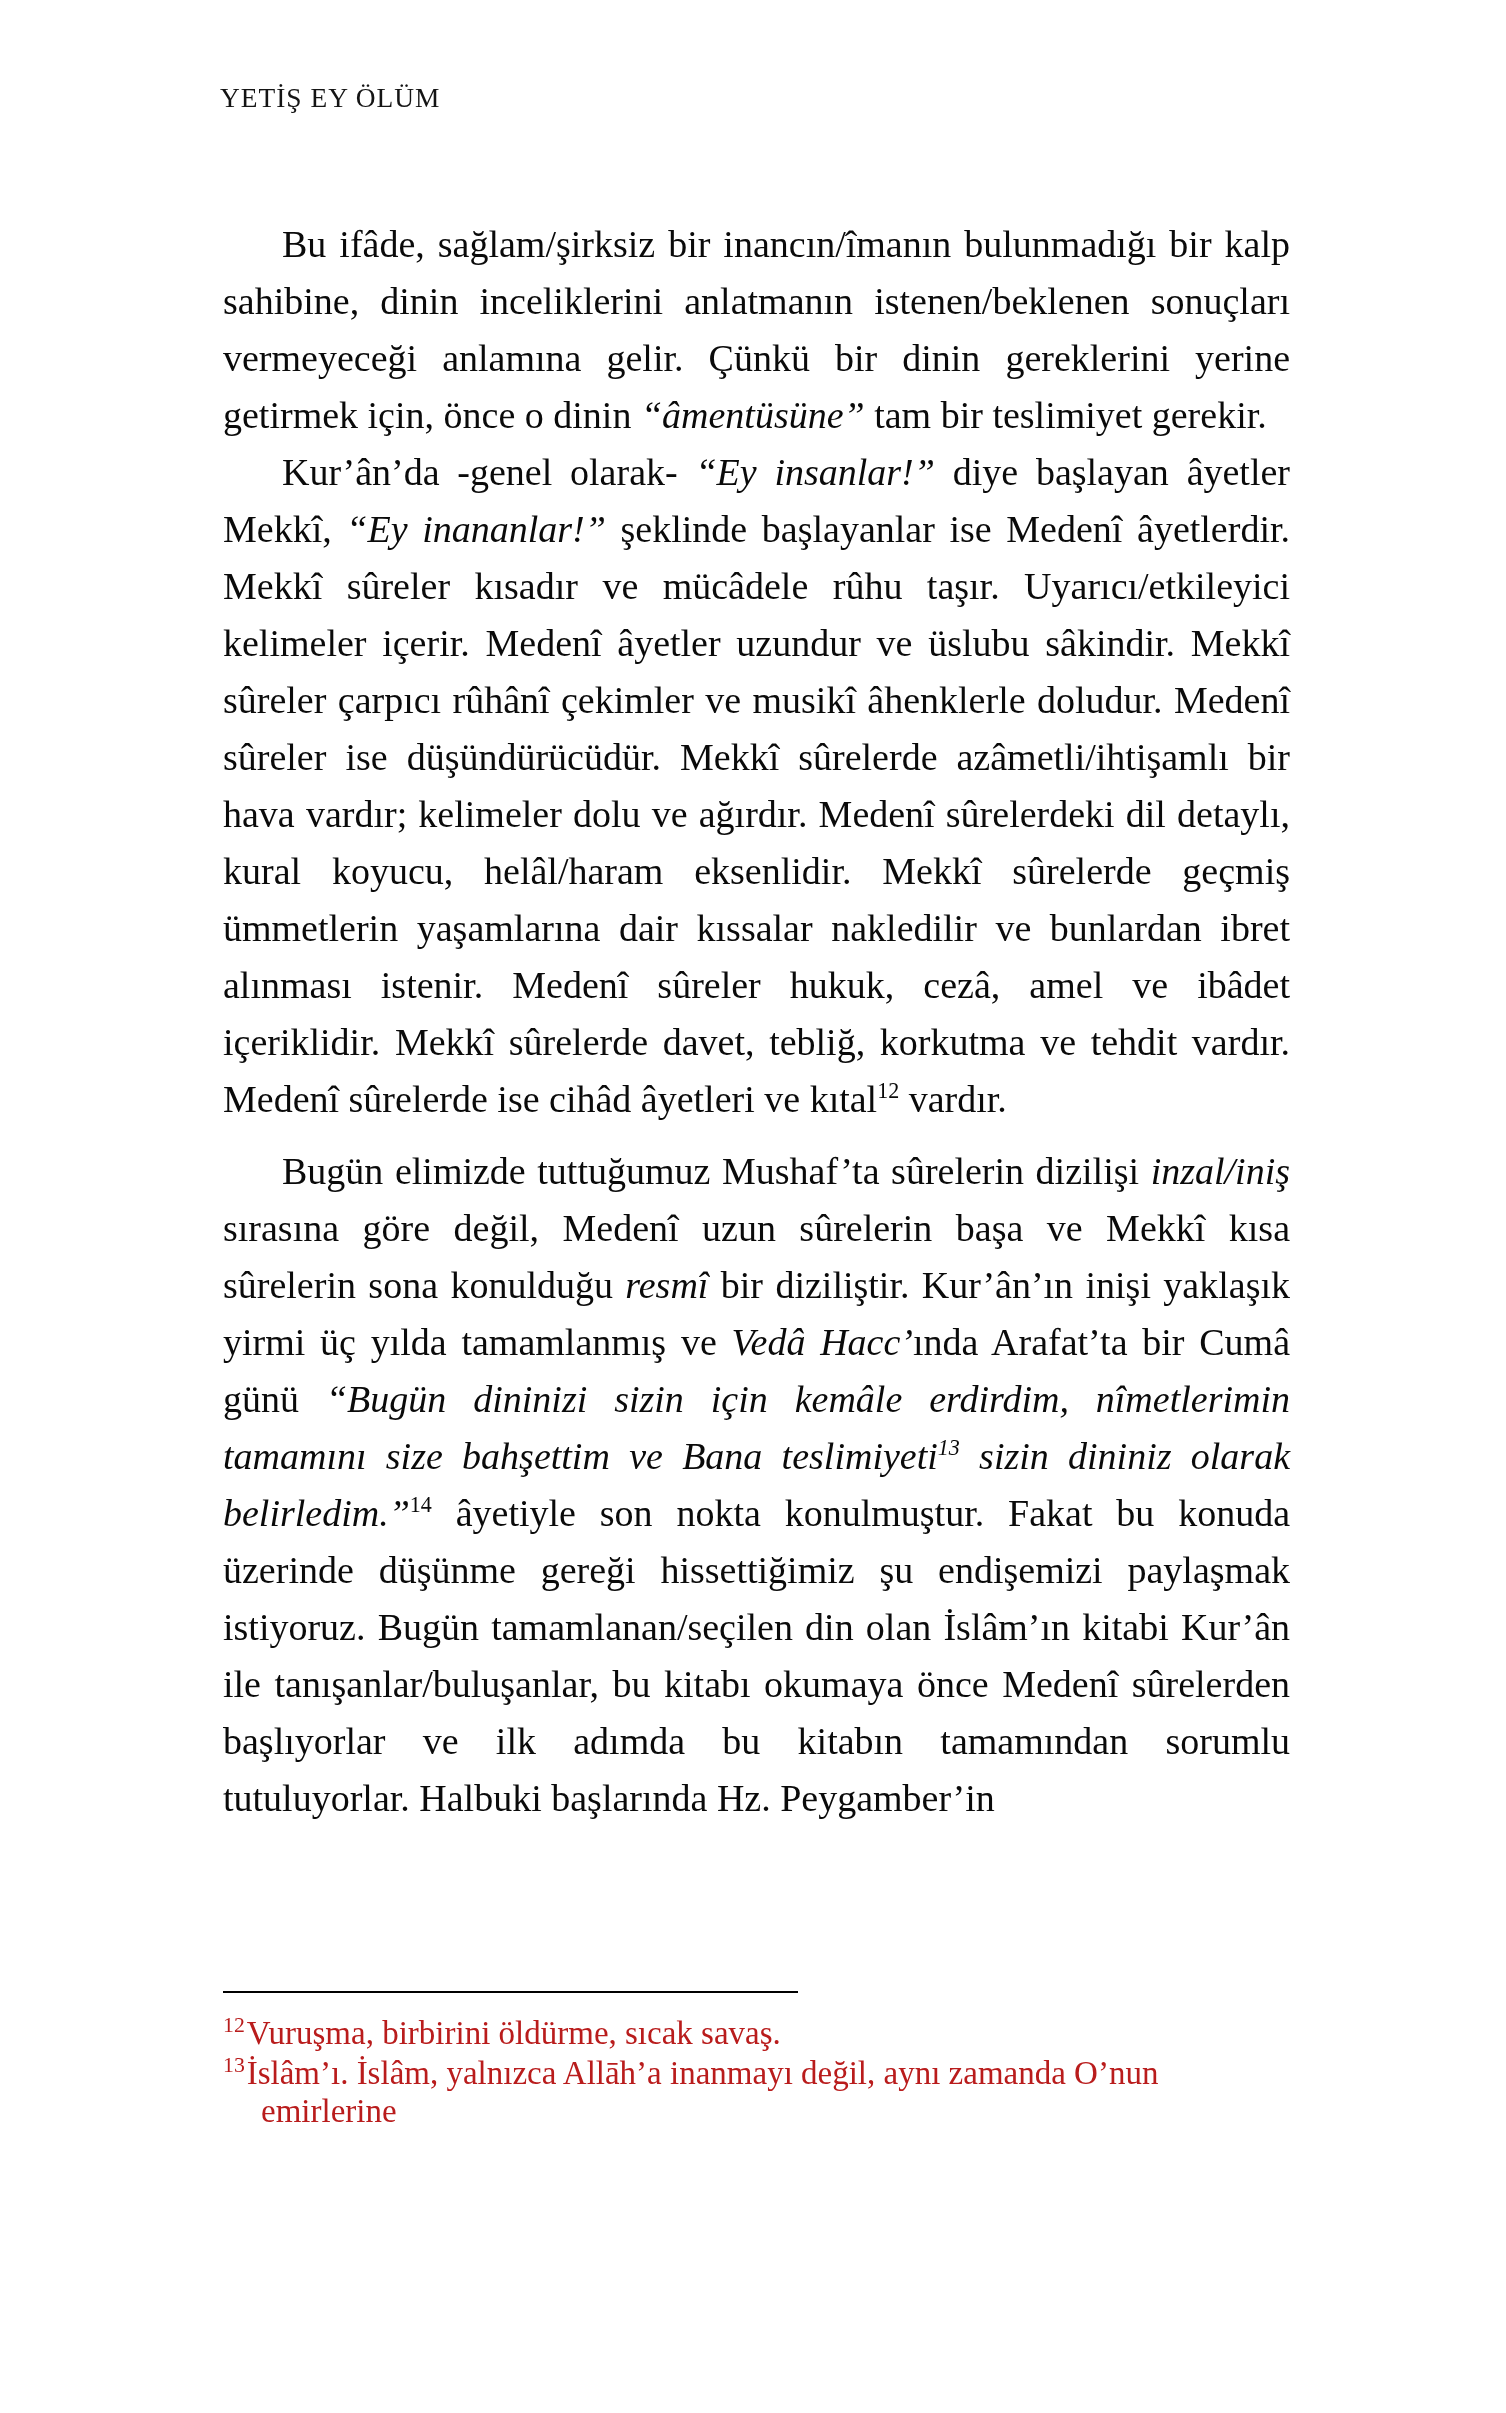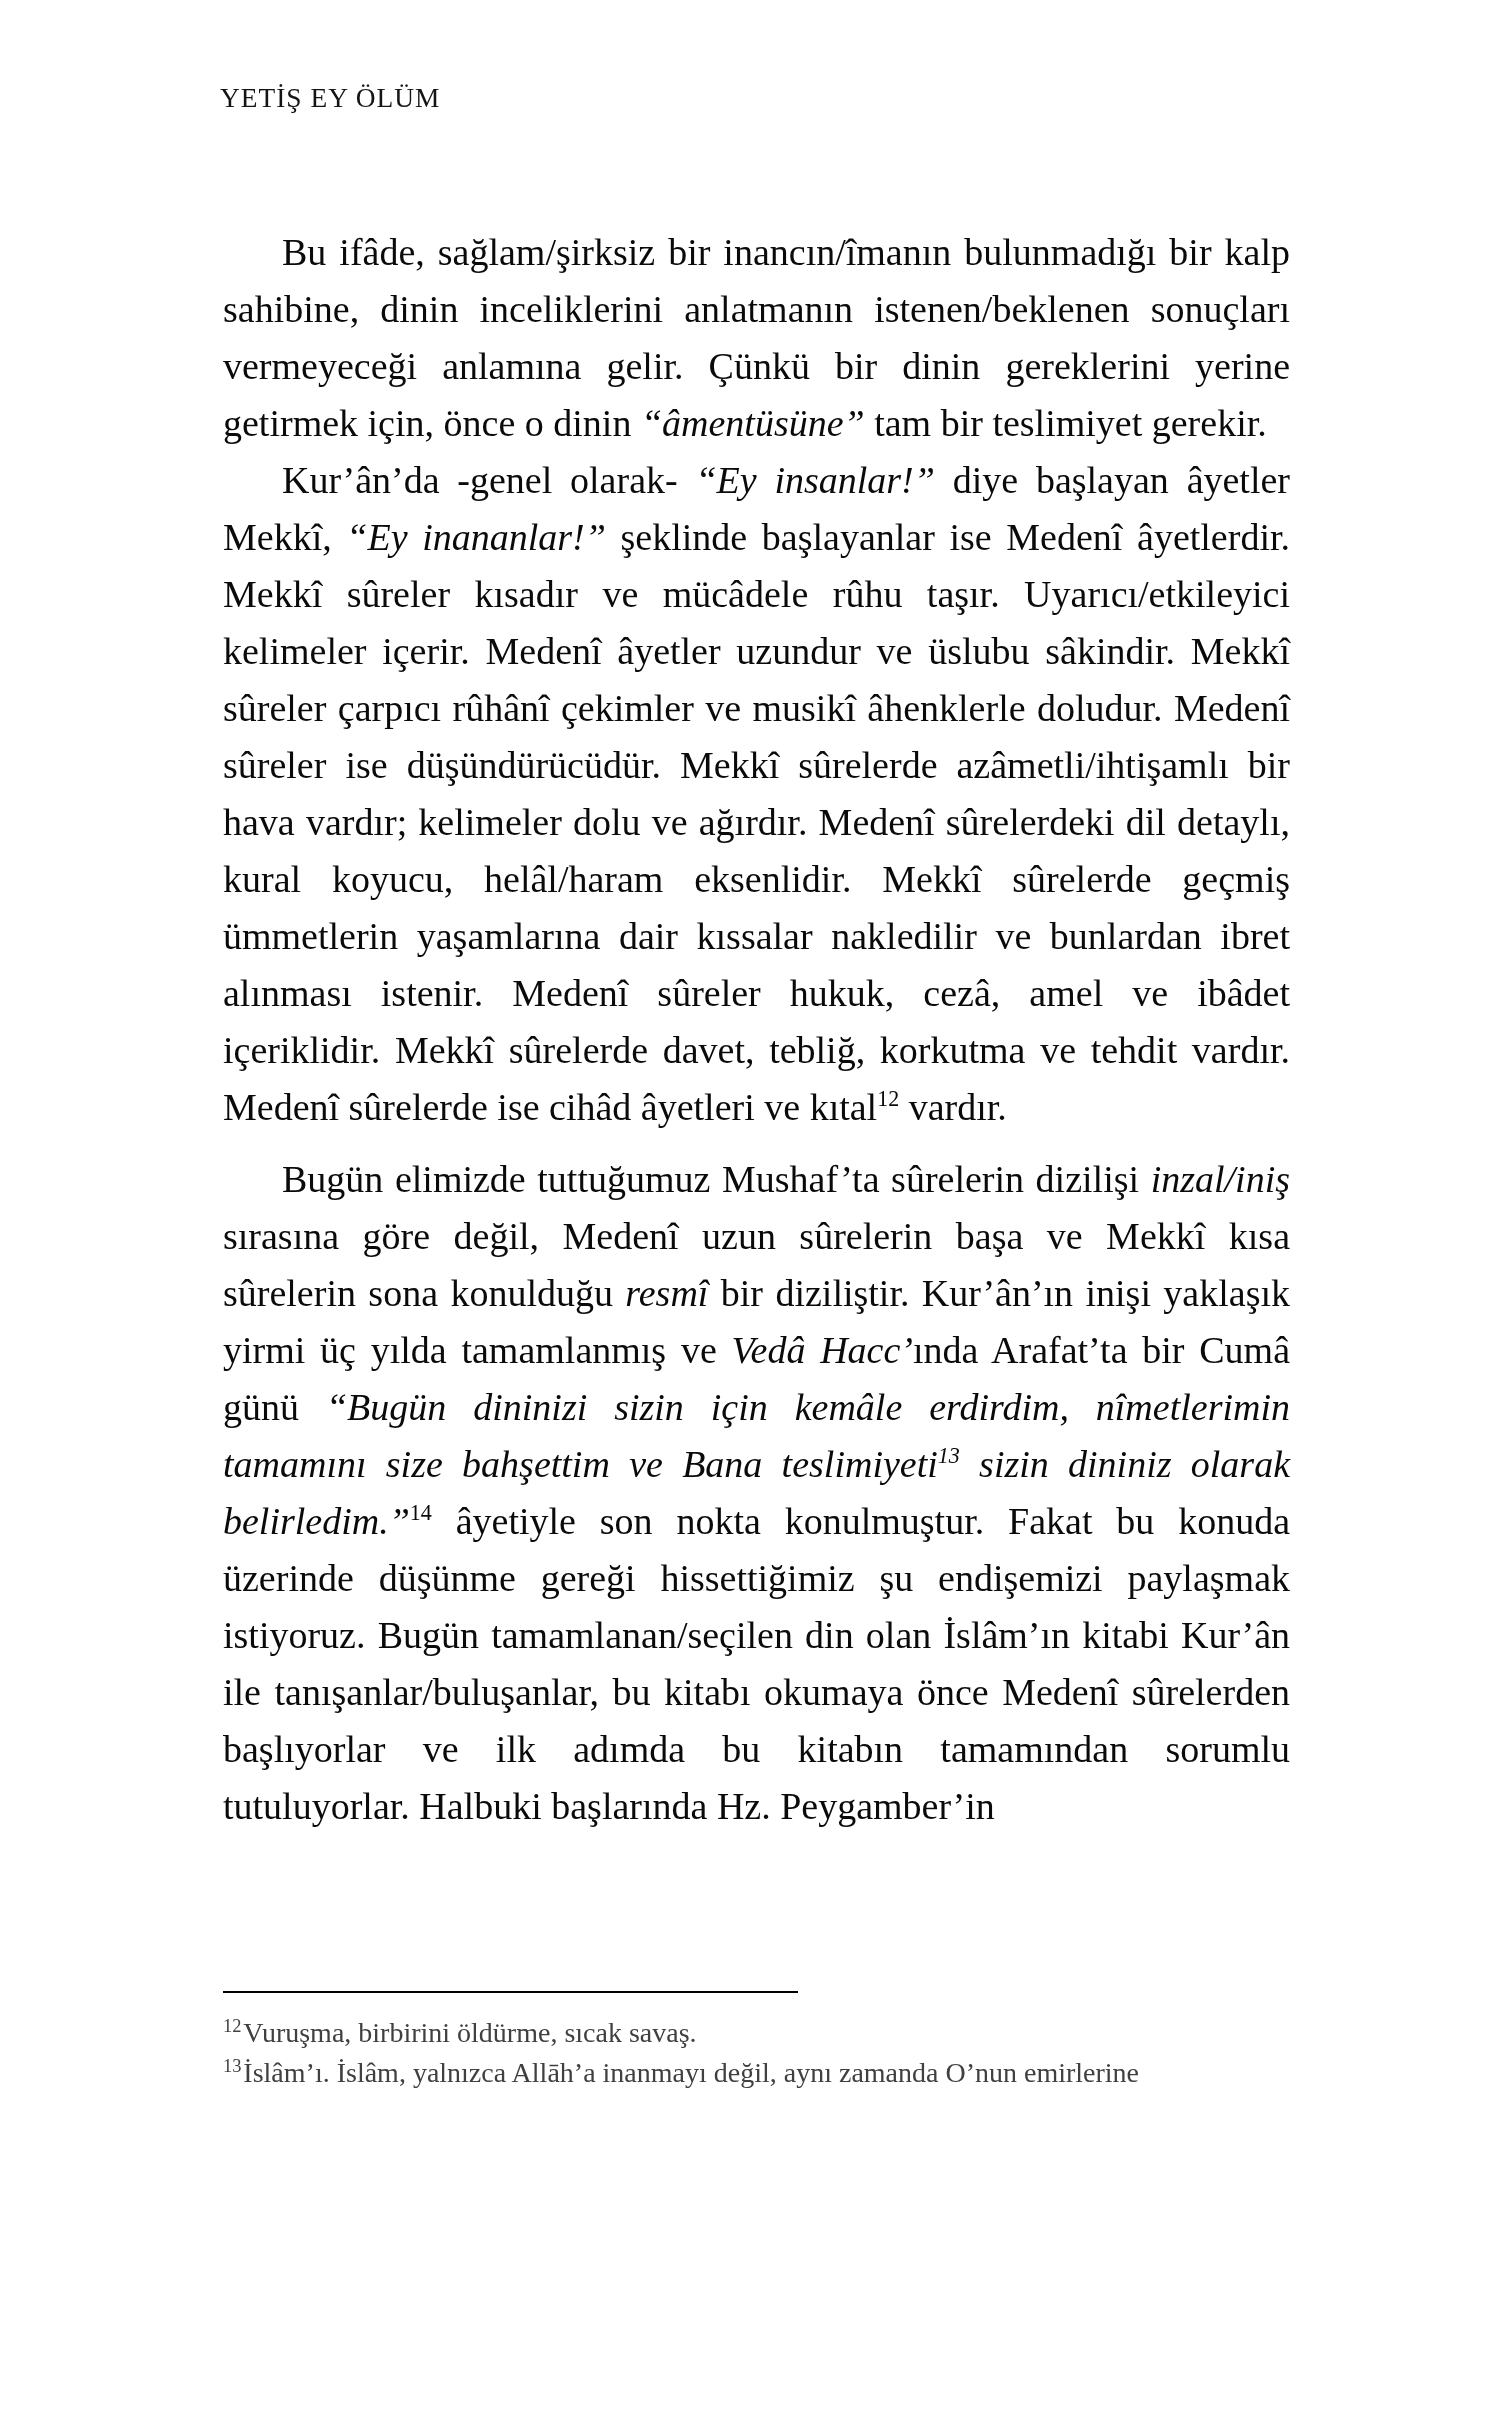--- a/index.html
+++ b/index.html
@@ -33,21 +33,21 @@
     letter-spacing: 1px;
     font-variant: small-caps;
     text-transform: none;
     color: #141414;
     white-space: nowrap;
   }
 
   
   .body-col {
     position: absolute;
-    top: 224px;
+    top: 216px;
     left: 223px;
     width: 1067px;
   }
 
   p.body {
     margin: 0;
     font-size: 38px;
     line-height: 57px;
     text-align: justify;
     text-justify: inter-word;
@@ -78,24 +78,24 @@
     height: 0;
     border-top: 2.8px solid #000;
     margin: 0 0 21px 0;
   }
   .fn-list {
     margin: 0;
     padding: 0;
     list-style: none;
   }
   .fn-item {
-    font-size: 28px;
+    font-size: 33px;
     line-height: 38px;
     text-align: left;
-    color: #404040;
+    color: #b91c1c;
     margin-bottom: 1.9px;
     padding-left: 38px;
     text-indent: -38px;
   }
   .fn-item .fn-num {
     font-size: 0.66em;
     vertical-align: super;
     line-height: 0;
     margin-right: 1.9px;
   }

